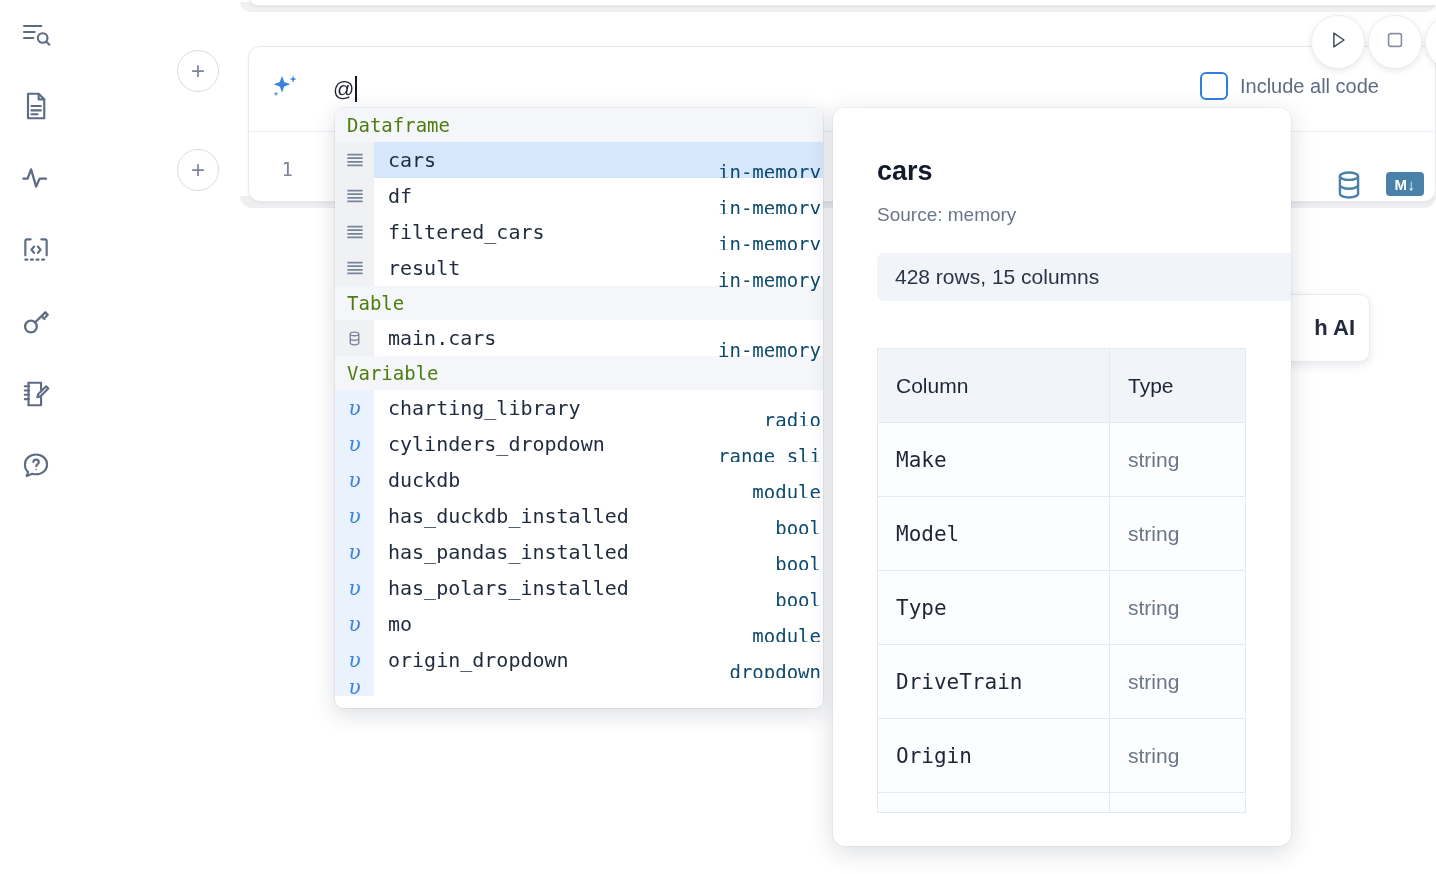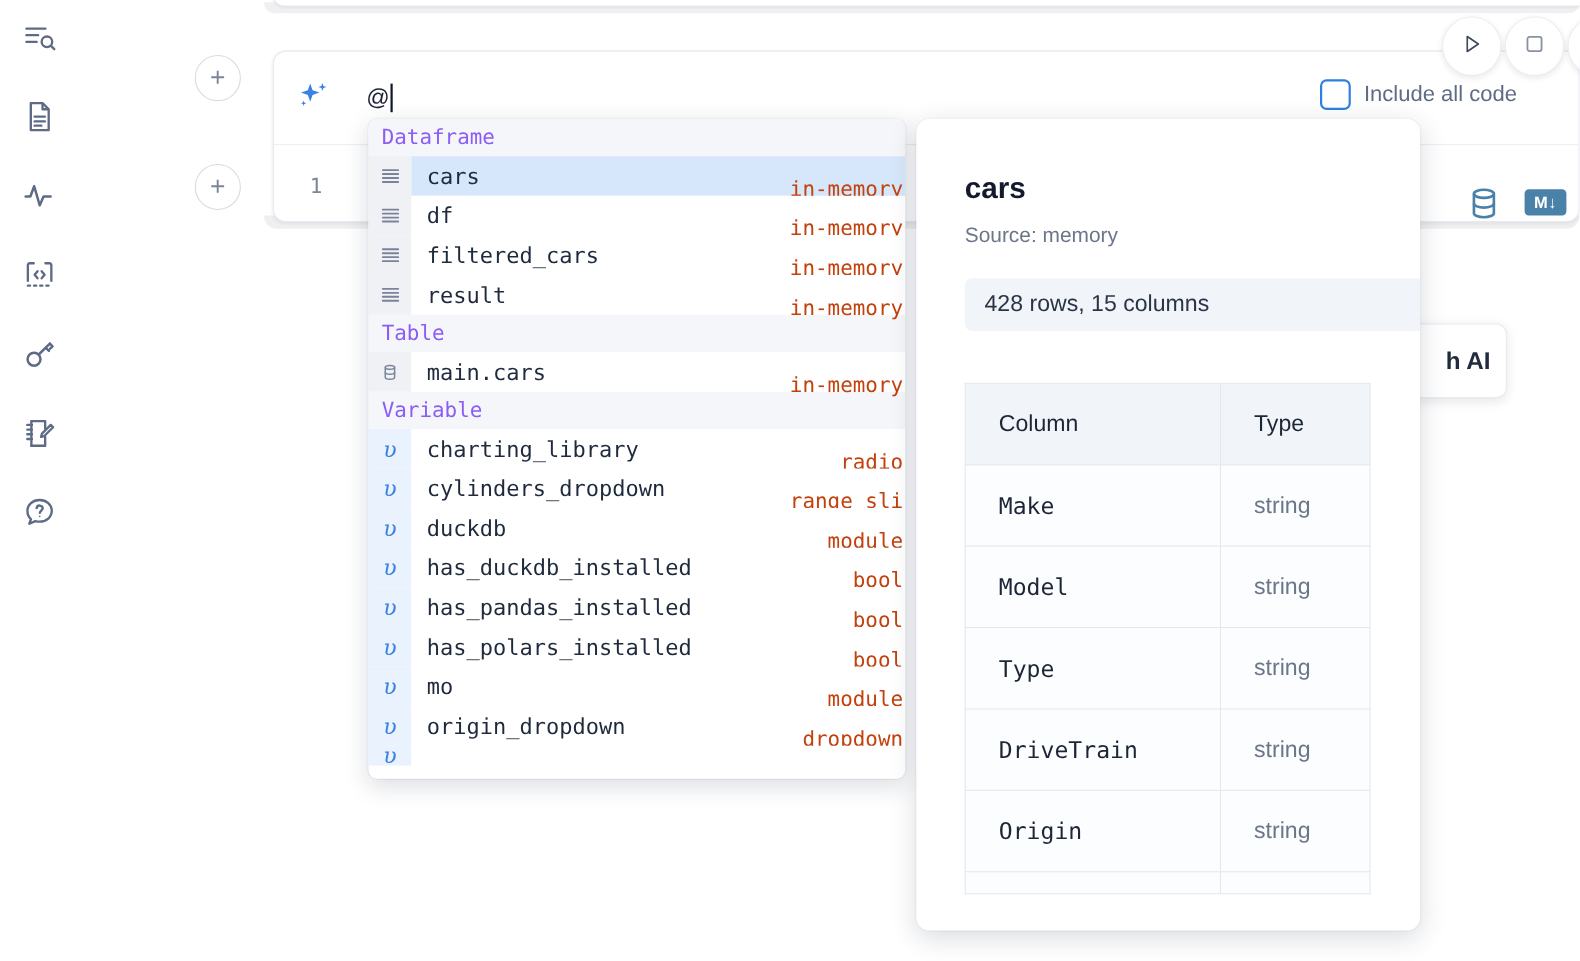--- a/index.html
+++ b/index.html
@@ -109,21 +109,21 @@
   }
 
   
   .ac {
     position: absolute; left: 335px; top: 108px; width: 488px; height: 600px;
     background: #ffffff; border-radius: 8px;
     box-shadow: 0 6px 22px rgba(25,35,65,.16), 0 0 0 1px rgba(30,40,70,.05);
     overflow: hidden;
   }
   .ac-group {
-    height: 34px; background: #f4f6f9; color: #8b5cf6;
+    height: 34px; background: #f4f6f9; color: #4d7c0f;
     font-family: "DejaVu Sans Mono", monospace; font-size: 19px;
     display: flex; align-items: center; padding-left: 12px;
   }
   .ac-item { height: 36px; display: flex; align-items: center; position: relative; }
   .ac-item.sel .ac-label, .ac-item.sel .ac-meta { background: #d6e7fb; }
   .ac-gutter {
     width: 39px; height: 36px; flex: 0 0 39px;
     display: flex; align-items: center; justify-content: center;
     background: #f0f1f4; color: #79839a;
   }
@@ -133,21 +133,21 @@
     flex: 1; height: 36px; display: flex; align-items: center;
     justify-content: space-between; padding: 0 2px 0 14px;
     background: #ffffff;
   }
   .ac-item.sel .ac-body { background: #d6e7fb; }
   .ac-label {
     font-family: "DejaVu Sans Mono", monospace; font-size: 20px; color: #1f2a3d;
     white-space: nowrap;
   }
   .ac-meta {
-    font-family: "DejaVu Sans Mono", monospace; font-size: 19px; color: #c2410c;
+    font-family: "DejaVu Sans Mono", monospace; font-size: 19px; color: #0c4a6e;
     white-space: nowrap; overflow: hidden; margin-top: 24px;
   }
   .ac-item.clip { height: 18px; overflow: hidden; }
 
   
   .detail {
     position: absolute; left: 833px; top: 108px; width: 458px; height: 738px;
     background: #ffffff; border-radius: 12px;
     box-shadow: 0 6px 24px rgba(25,35,65,.16), 0 0 0 1px rgba(30,40,70,.04);
     overflow: hidden;
@@ -165,21 +165,21 @@
     background: #f1f4f8; border-radius: 7px;
     display: flex; align-items: center; padding-left: 18px;
     font-size: 21px; color: #2b3446;
   }
   .detail-table {
     position: absolute; left: 44px; top: 240px; width: 368px;
     border-collapse: collapse; table-layout: fixed;
   }
   .detail-table th, .detail-table td {
     border: 1px solid #e4e9f0; height: 74px; text-align: left;
-    padding-left: 30px; vertical-align: middle; margin-top: 11px;
+    padding-left: 18px; vertical-align: middle; margin-top: 11px;
   }
   .detail-table th {
     background: #f1f4f9; font-size: 21px; font-weight: normal; color: #1d2636;
   }
   .detail-table td.col-name {
     font-family: "DejaVu Sans Mono", monospace; font-size: 21px; color: #1d2636;
     background: #fcfdfe;
   }
   .detail-table td.col-type {
     font-size: 21px; color: #6b7688; background: #fcfdfe;

